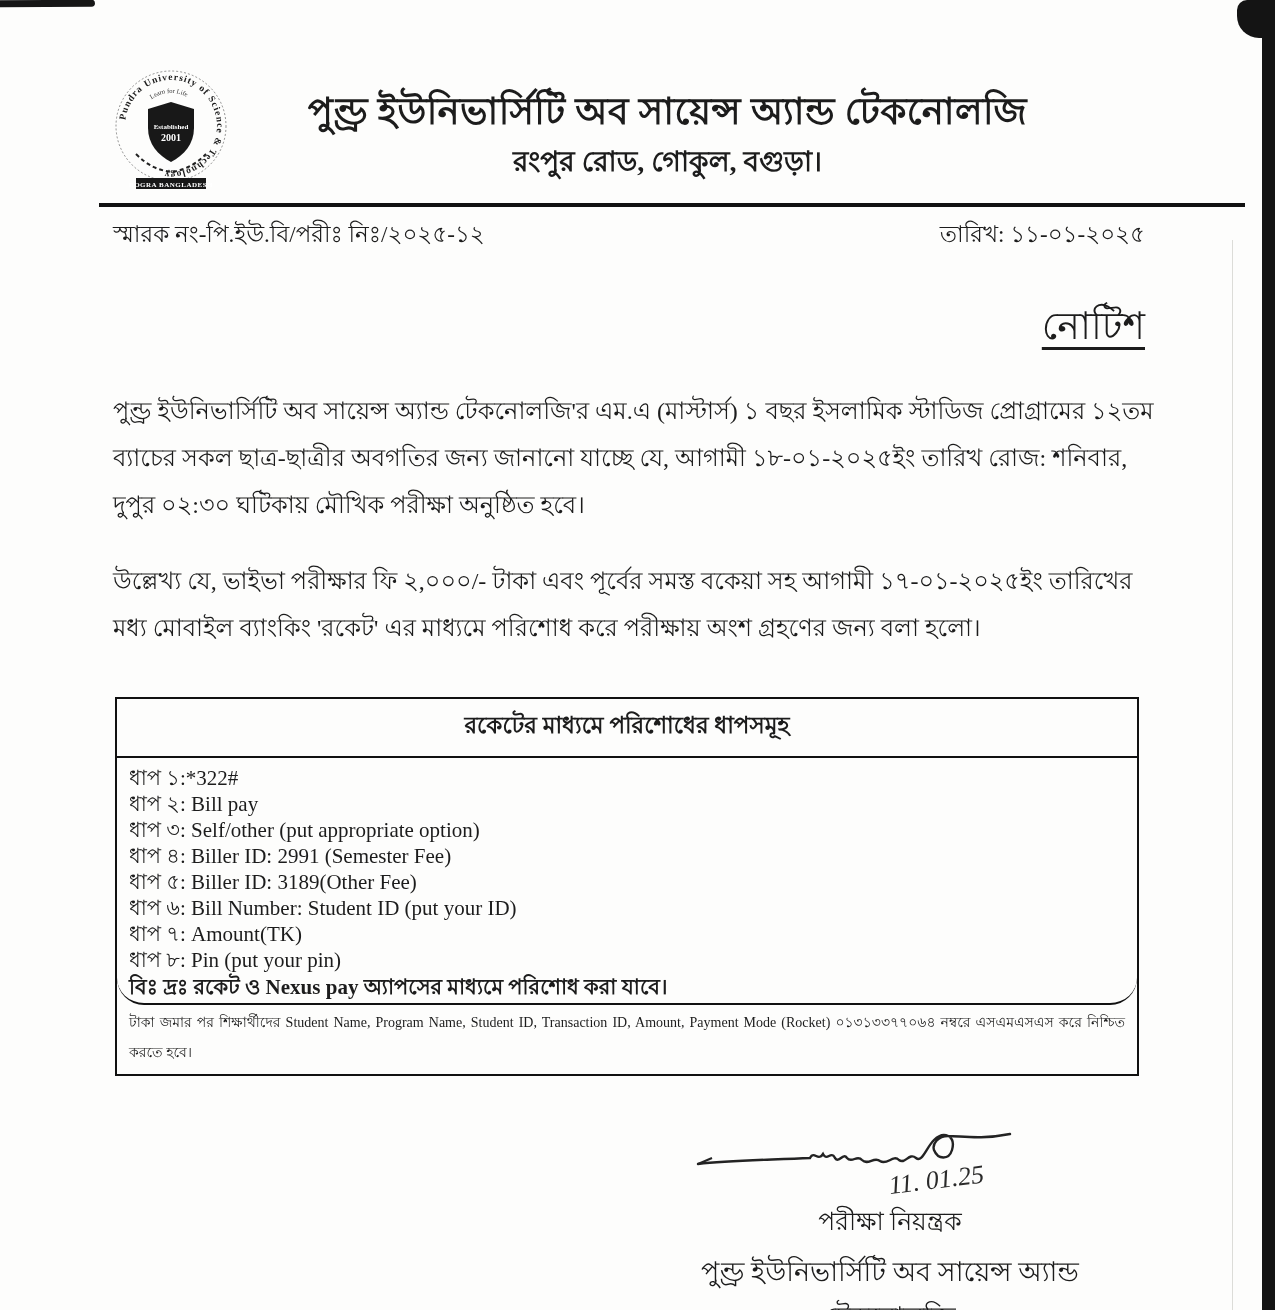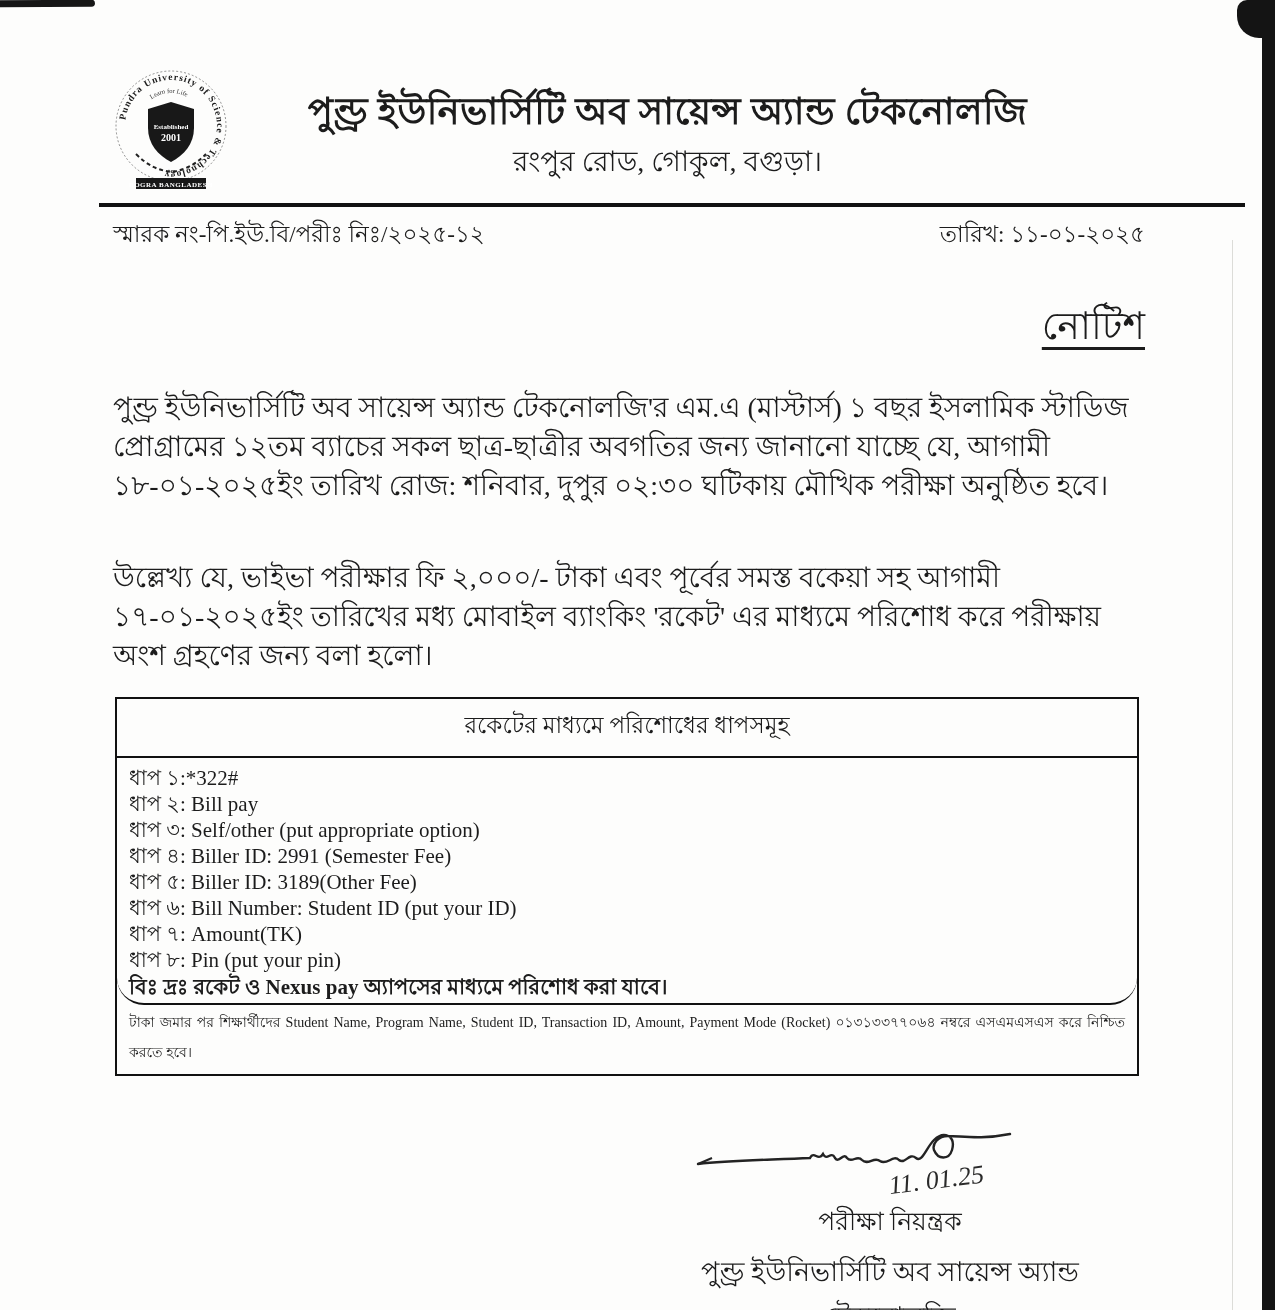--- a/index.html
+++ b/index.html
@@ -14,35 +14,35 @@
   }
   
   .scan-smudge-topleft{position:absolute;left:0;top:0;width:95px;height:7px;background:#161616;border-radius:0 4px 4px 0;transform:rotate(-.4deg);}
   .scan-band-right{position:absolute;right:0;top:0;width:13px;height:1310px;background:#141414;}
   .scan-blob-topright{position:absolute;right:8px;top:0;width:30px;height:38px;background:#141414;border-radius:10px 0 0 22px;}
   .scan-fold-line{position:absolute;left:1232px;top:240px;width:1px;height:1070px;background:#dcdcd8;}
 
   
   .logo{position:absolute;left:108px;top:66px;width:126px;height:128px;}
   .univ-name{position:absolute;left:180px;right:120px;top:82px;text-align:center;font-size:37px;font-weight:bold;letter-spacing:.5px;}
-  .univ-addr{position:absolute;left:180px;right:120px;top:140px;text-align:center;font-size:28px;}
+  .univ-addr{position:absolute;left:180px;right:120px;top:140px;text-align:center;font-size:28px;font-weight:bold;}
   .head-rule{position:absolute;left:99px;top:203px;width:1146px;height:4px;background:#111;}
   .memo-row{position:absolute;left:113px;top:216px;width:1032px;display:flex;justify-content:space-between;font-size:23px;}
 
   
   .notice-title{position:absolute;left:0;right:130px;top:296px;text-align:right;font-size:38px;text-decoration:underline;text-underline-offset:8px;}
 
   
-  .para{position:absolute;left:113px;width:1042px;font-size:28px;line-height:39px;text-align:left;}
+  .para{position:absolute;left:113px;width:1042px;font-size:24px;line-height:47px;text-align:left;}
   .para1{top:388px;}
   .para2{top:558px;}
 
   
   .pay-table{position:absolute;left:115px;top:697px;width:1020px;border:2px solid #111;}
-  .pay-head{border-bottom:2px solid #111;text-align:center;font-weight:normal;font-size:23px;padding:8px 0 10px 0;}
+  .pay-head{border-bottom:2px solid #111;text-align:center;font-weight:bold;font-size:23px;padding:8px 0 10px 0;}
   .pay-body{border-bottom:2px solid #111;padding:7px 12px 2px 12px;border-radius:27px;}
   .pay-step{font-size:21px;line-height:26px;}
   .pay-note{font-size:21px;line-height:28px;font-weight:bold;}
   .pay-sms{padding:3px 12px 6px 12px;font-size:14px;line-height:30px;text-align:justify;}
 
   
   .sig-wrap{position:absolute;left:650px;top:1118px;width:480px;text-align:center;}
   .sig-scribble{display:block;margin:0 auto;width:400px;height:90px;}
   .sig-designation{font-size:25px;margin-top:-6px;font-family:Liberation Serif, serif;}
   .sig-org{font-size:27px;margin-top:6px;}

